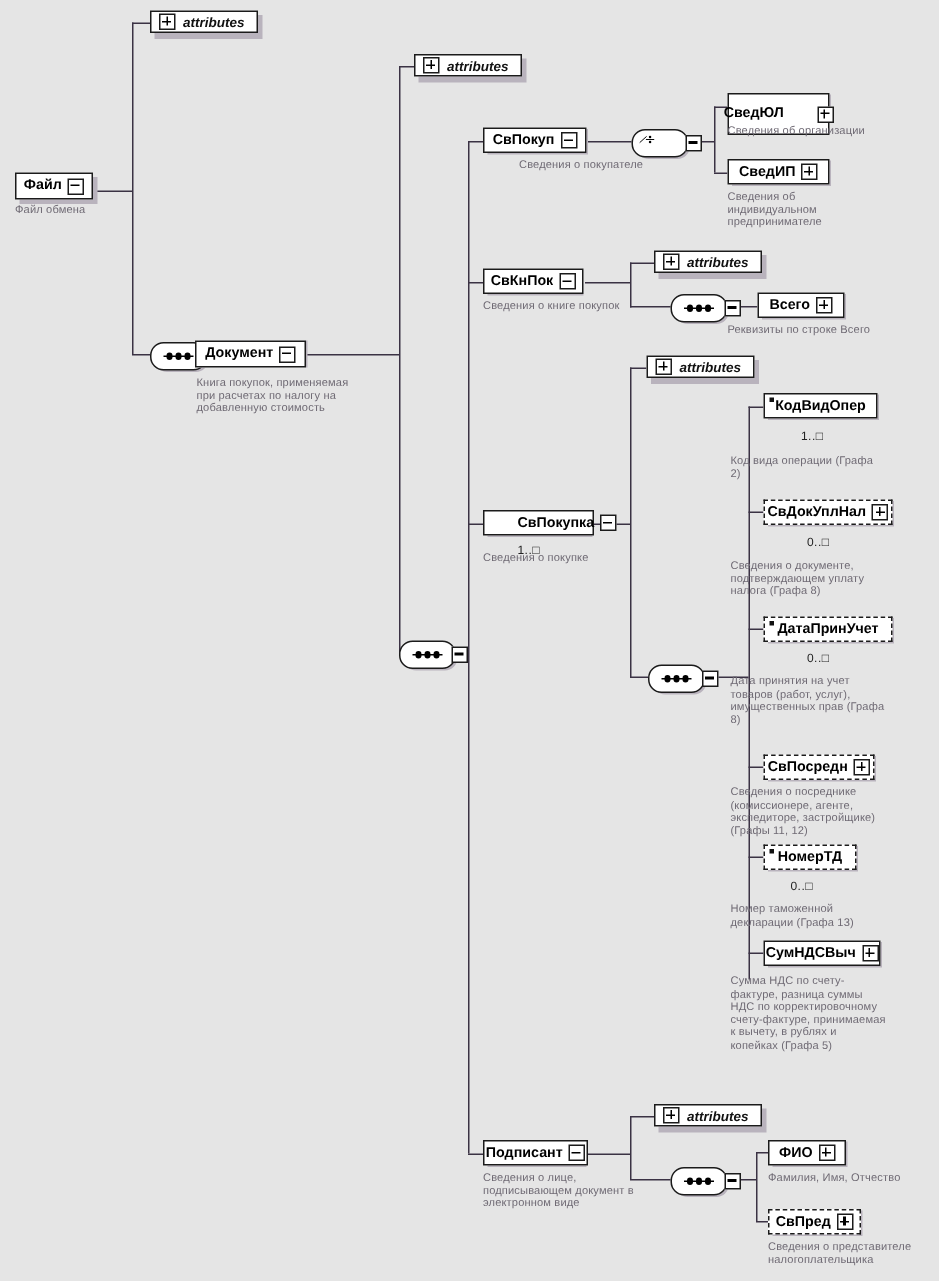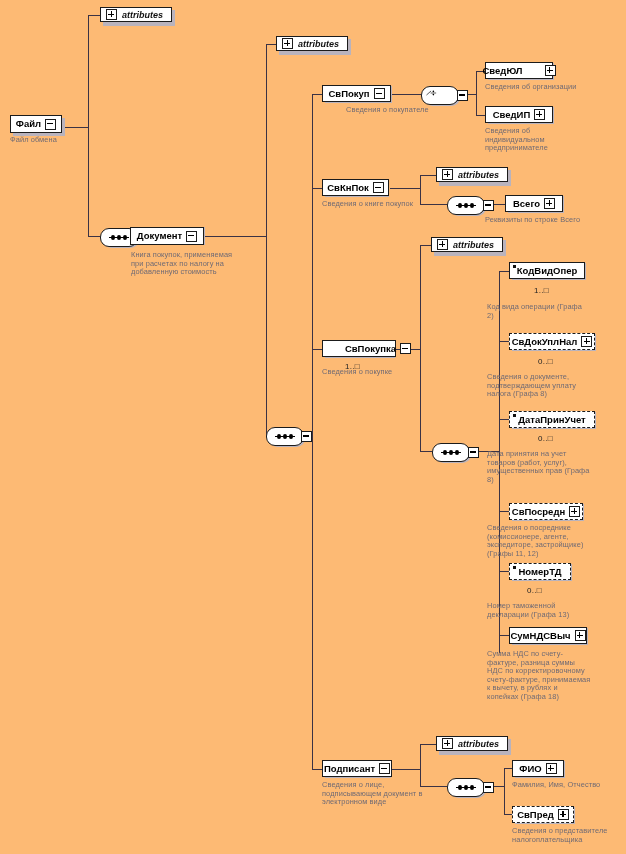--- a/index.html
+++ b/index.html
@@ -1,17 +1,17 @@
 <!DOCTYPE html>
 <html><head>
 <meta charset="utf-8">
 <style>
   html,body{margin:0;padding:0;background:#ffffff;}
   body{font-family:"Liberation Sans","DejaVu Sans",sans-serif;}
-  #canvas{position:relative;width:626px;height:854px;background:#fdba74;overflow:hidden;}
+  #canvas{position:relative;width:626px;height:854px;background:#e5e5e5;overflow:hidden;}
 
   
   .ln{position:absolute;background:#3b3244;}
   .lnh{height:1px;}
   .lnv{width:1px;}
 
   
   .node{position:absolute;box-sizing:border-box;background:#fff;border:1.6px solid #1b1b1b;
         display:flex;align-items:center;justify-content:center;gap:4px;
         font-weight:bold;font-size:9.5px;color:#000;white-space:nowrap;padding:0 4px;}
@@ -215,21 +215,21 @@
   <div class="cap" style="left:131px;top:251px;width:110px;">Книга покупок, применяемая при расчетах по налогу на добавленную стоимость</div>
 
   <div class="shadow" style="left:325px;top:86px;width:67px;height:17px;"></div>
   <div class="node" style="left:322px;top:85px;width:69px;height:17px;">
     <span class="lbl">СвПокуп</span>
     <span class="pm"></span>
   </div>
   <div class="cap" style="left:322px;top:106px;width:118px;margin-left:24px;">Сведения о покупателе</div>
 
   <div class="shadow" style="left:488px;top:63px;width:66px;height:17px;"></div>
-  <div class="node" style="left:485px;top:62px;width:68px;height:17px;gap:22px;">
+  <div class="node" style="left:485px;top:62px;width:68px;height:28px;gap:22px;">
     <span class="lbl">СведЮЛ</span>
     <span class="pm plus"></span>
   </div>
   <div class="cap" style="left:485px;top:83px;width:130px;">Сведения об организации</div>
 
   <div class="shadow" style="left:488px;top:107px;width:66px;height:17px;"></div>
   <div class="node" style="left:485px;top:106px;width:68px;height:17px;">
     <span class="lbl">СведИП</span>
     <span class="pm plus"></span>
   </div>
@@ -294,21 +294,21 @@
     <span class="lbl">НомерТД</span>
   </div>
   <div class="card" style="left:527px;top:586px;">0..□</div>
   <div class="cap" style="left:487px;top:602px;width:104px;">Номер таможенной декларации (Графа 13)</div>
 
   <div class="shadow" style="left:512px;top:628px;width:76px;height:17px;"></div>
   <div class="node" style="left:509px;top:627px;width:78px;height:17px;">
     <span class="lbl">СумНДСВыч</span>
     <span class="pm plus"></span>
   </div>
-  <div class="cap" style="left:487px;top:650px;width:104px;">Сумма НДС по счету-фактуре, разница суммы НДС по корректировочному счету-фактуре, принимаемая к вычету, в рублях и копейках (Графа 18)</div>
+  <div class="cap" style="left:487px;top:650px;width:104px;">Сумма НДС по счету-фактуре, разница суммы НДС по корректировочному счету-фактуре, принимаемая к вычету, в рублях и копейках (Графа 5)</div>
 
   <div class="shadow" style="left:325px;top:761px;width:66px;height:17px;"></div>
   <div class="node" style="left:322px;top:760px;width:70px;height:17px;">
     <span class="lbl">Подписант</span>
     <span class="pm"></span>
   </div>
   <div class="cap" style="left:322px;top:781px;width:110px;">Сведения о лице, подписывающем документ в электронном виде</div>
 
   <div class="shadow" style="left:515px;top:761px;width:50px;height:17px;"></div>
   <div class="node" style="left:512px;top:760px;width:52px;height:17px;">

